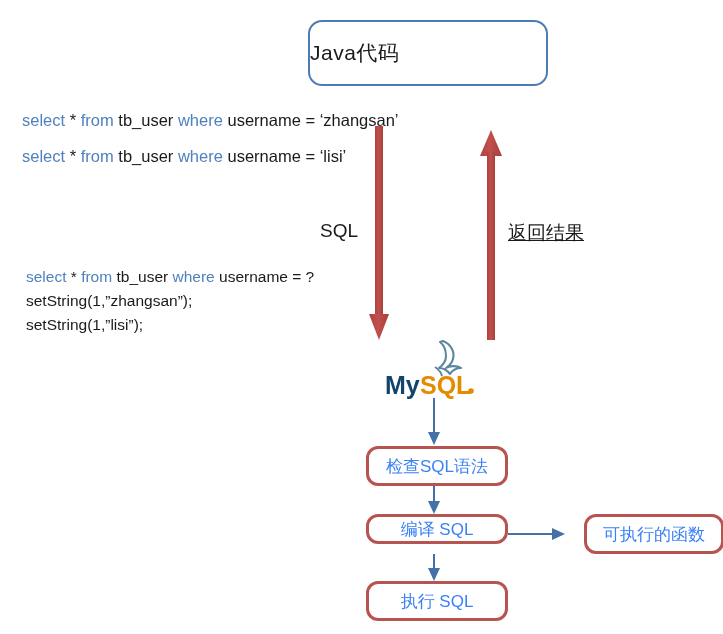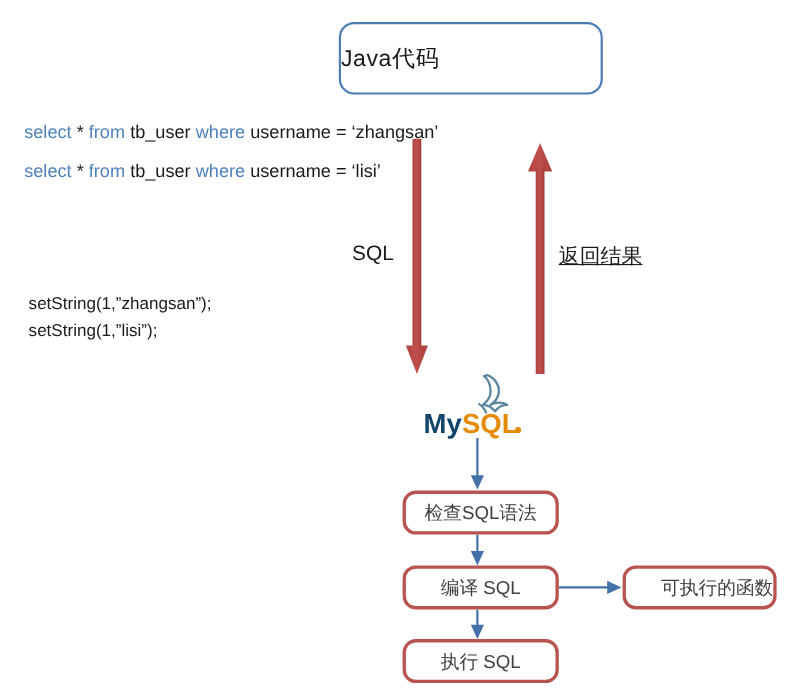--- a/index.html
+++ b/index.html
@@ -90,27 +90,27 @@
   
   .proc-box {
     position: absolute;
     border: 3px solid #B85450;
     border-radius: 12px;
     background: #ffffff;
     box-sizing: border-box;
     display: flex;
     align-items: center;
     justify-content: center;
-    color: #404040;
+    color: #3b82f6;
     font-size: 17px;
   }
   #box-check  { left: 366px; top: 446px; width: 142px; height: 40px; }
-  #box-compile{ left: 366px; top: 514px; width: 142px; height: 40px; }
+  #box-compile{ left: 366px; top: 514px; width: 142px; height: 30px; }
   #box-exec   { left: 366px; top: 581px; width: 142px; height: 40px; }
-  #box-func   { left: 566px; top: 514px; width: 140px; height: 40px; justify-content: flex-end; }
+  #box-func   { left: 584px; top: 514px; width: 140px; height: 40px; }
 
   
   .blue-conn {
     position: absolute;
   }
 </style>
 </head>
 <body>
 
 <div id="canvas">
@@ -122,20 +122,23 @@
   <div class="code-block" id="code-1">
     <div class="code-line">
       <span class="kw">select </span><span>* </span><span class="kw">from </span><span>tb_user </span><span class="kw">where </span><span>username = ‘zhangsan’</span>
     </div>
     <div class="code-line">
       <span class="kw">select </span><span>* </span><span class="kw">from </span><span>tb_user </span><span class="kw">where </span><span>username = ‘lisi’</span>
     </div>
   </div>
 
   <div class="code-block" id="code-2">
+    <div class="code-line">
+      <span class="kw">select </span><span>* </span><span class="kw">from </span><span>tb_user </span><span class="kw">where </span><span>username = ?</span>
+    </div>
     <div class="code-line">setString(1,”zhangsan”);</div>
     <div class="code-line">setString(1,”lisi”);</div>
   </div>
 
   <svg class="red-arrow" style="left:365px; top:126px;" width="28" height="218">
     <defs>
       <linearGradient id="redGradDown" x1="0" y1="0" x2="1" y2="0">
         <stop offset="0%" stop-color="#B0413E"></stop>
         <stop offset="45%" stop-color="#C0504D"></stop>
         <stop offset="100%" stop-color="#A83E3B"></stop>

